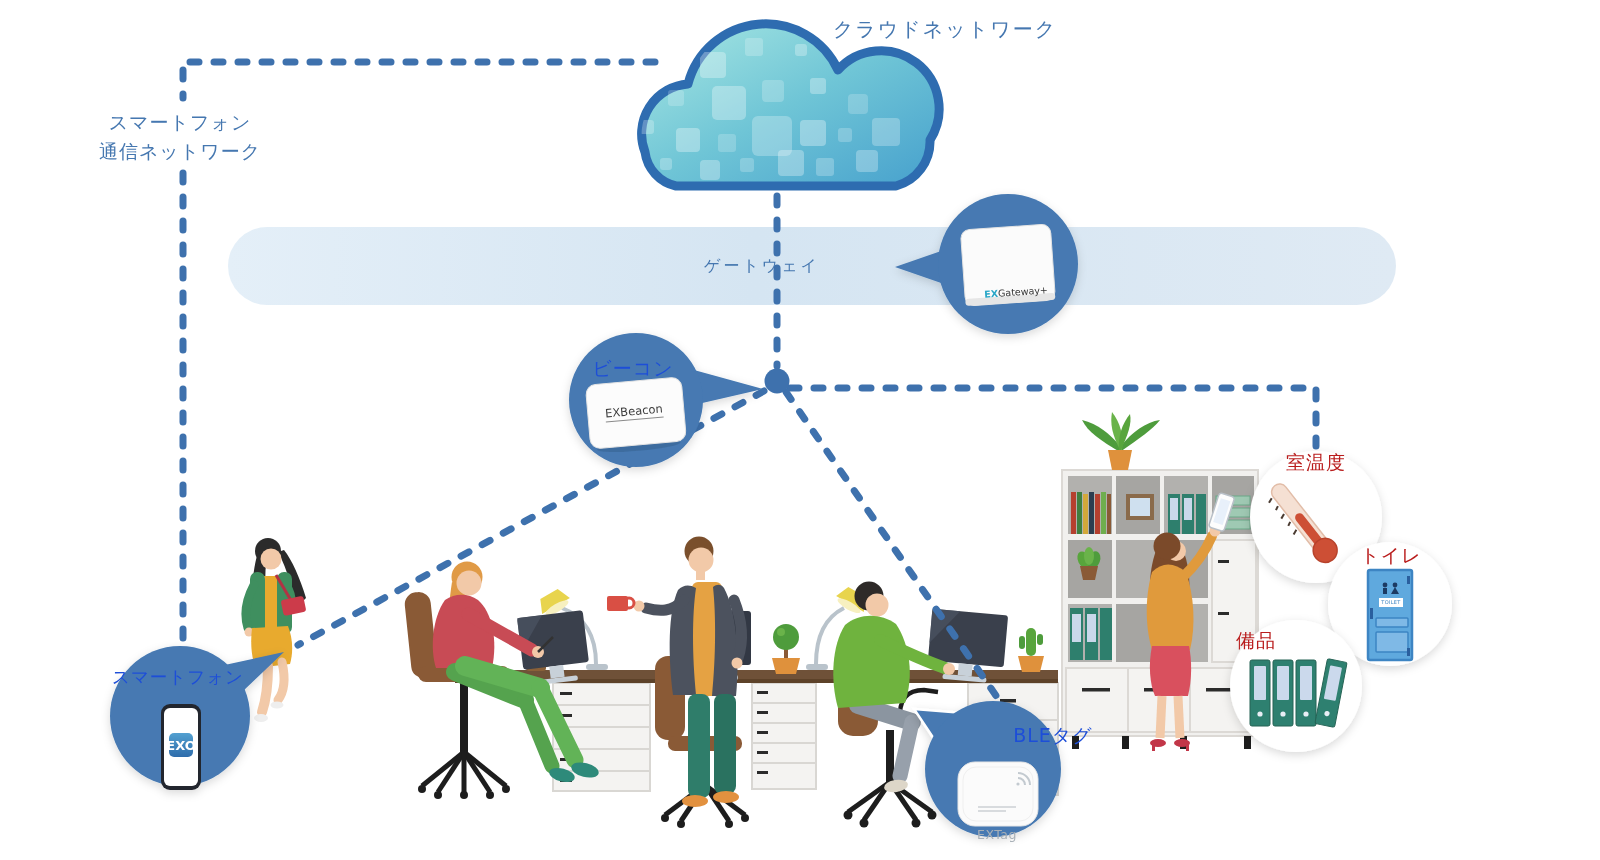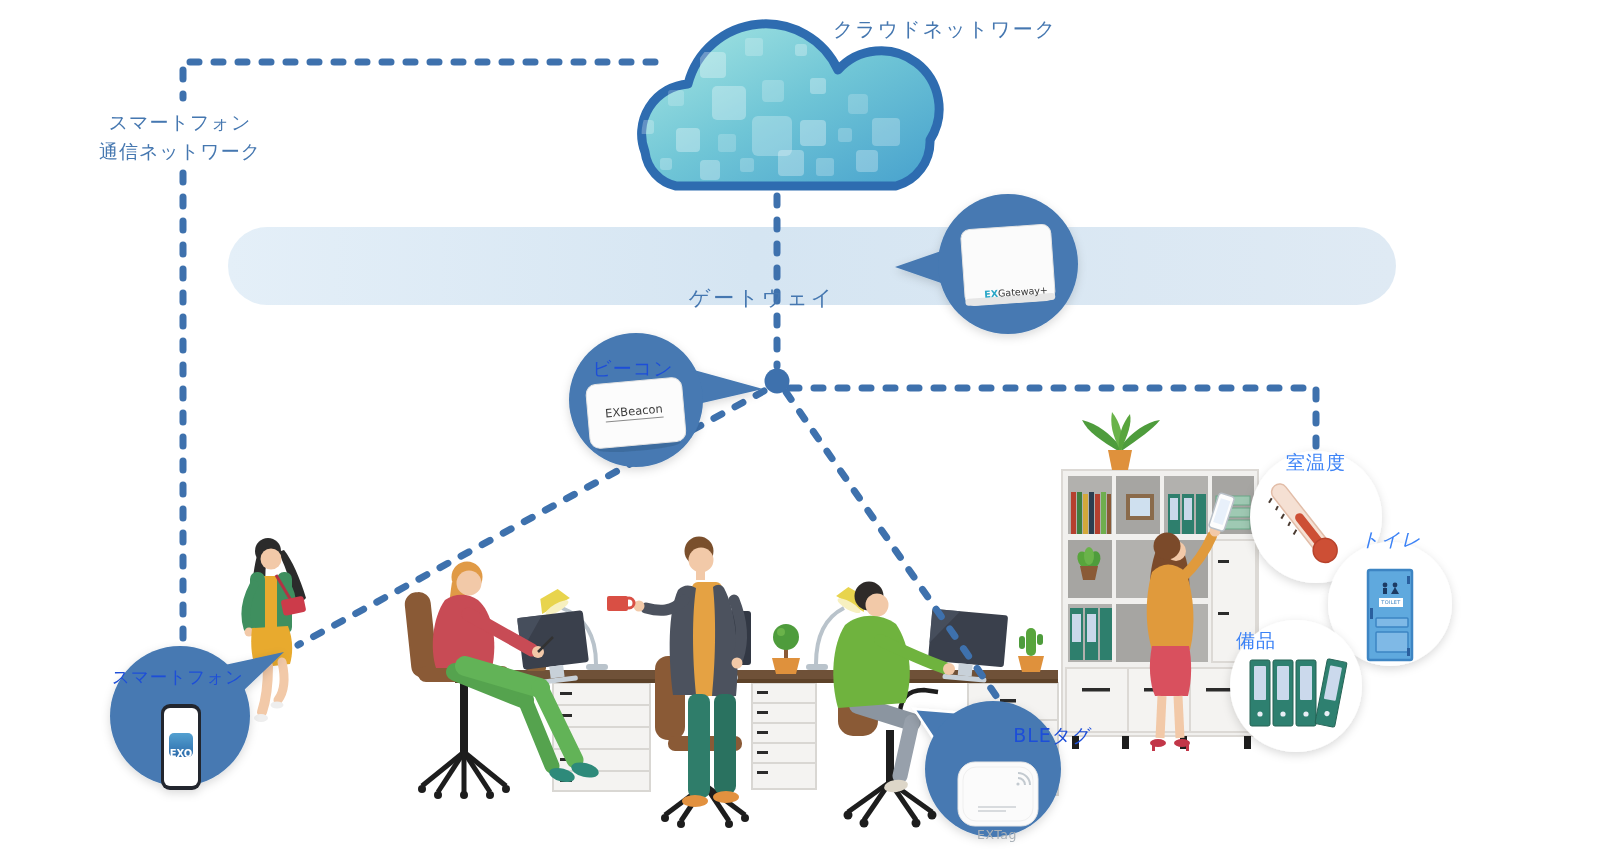--- a/index.html
+++ b/index.html
@@ -3,32 +3,32 @@
 <meta charset="utf-8">
 <style>
   html,body{margin:0;padding:0;background:#fff;}
   #stage{position:relative;width:1600px;height:860px;overflow:hidden;
          font-family:"DejaVu Sans",sans-serif;background:#fff;}
   #art{position:absolute;left:0;top:0;}
   .lbl{position:absolute;transform:translate(-50%,-50%);white-space:nowrap;
        font-family:"DejaVu Sans",sans-serif;}
   .blue{color:#4577b0;}
   .white{color:#1d4ed8;}
-  .dark{color:#3b82f6;}
+  .dark{color:#b91c1c;}
   .cloud-lbl{font-size:20px;letter-spacing:2px;}
   .net-lbl{font-size:19px;letter-spacing:1px;text-align:center;line-height:1.5;}
-  .gw-lbl{font-size:21px;letter-spacing:3px;margin-top:32px;}
+  .gw-lbl{font-size:16px;letter-spacing:3px;}
   .callout-lbl{font-size:19px;letter-spacing:1px;}
   .sensor-lbl{font-size:19px;letter-spacing:1px;}
   .brand{font-size:9.5px;color:#333;}
   .brand .ex{color:#2ba7c7;font-weight:bold;}
   .exbeacon{font-size:11.5px;color:#3e3e3e;border-bottom:1px solid #8a8a8a;
             padding-bottom:1px;transform:translate(-50%,-50%) rotate(-5deg);}
   .exgw{transform:translate(-50%,-50%) rotate(-4deg);}
-  .exo{font-size:10px;font-weight:bold;color:#fff;margin-top:8px;}
+  .exo{font-size:13px;font-weight:bold;color:#fff;}
   .extag{font-size:12.5px;color:#a8b0b7;letter-spacing:.5px;}
   .toiletsign{font-size:5px;color:#3d85c3;letter-spacing:.3px;}
 </style>
 </head>
 <body>
 
 <div id="stage">
 
 <svg id="art" width="1600" height="860" viewBox="0 0 1600 860">
 <defs>
@@ -541,17 +541,17 @@
 <div class="lbl white callout-lbl" style="left:633px;top:369px;">ビーコン</div>
 <div class="lbl exbeacon" style="left:634px;top:412px;">EXBeacon</div>
 
 <div class="lbl white callout-lbl" style="left:178px;top:677px;font-size:17.5px;">スマートフォン</div>
 <div class="lbl exo" style="left:181px;top:745px;">EXO</div>
 
 <div class="lbl white callout-lbl" style="left:1053px;top:736px;">BLEタグ</div>
 <div class="lbl extag" style="left:997px;top:794px;margin-top:40px;">EXTag</div>
 
 <div class="lbl dark sensor-lbl" style="left:1316px;top:463px;">室温度</div>
-<div class="lbl dark sensor-lbl" style="left:1391px;top:540px;font-style:italic;">トイレ</div>
+<div class="lbl dark sensor-lbl" style="left:1391px;top:556px;">トイレ</div>
 <div class="lbl toiletsign" style="left:1391px;top:602px;">TOILET</div>
 <div class="lbl dark sensor-lbl" style="left:1256px;top:641px;">備品</div>
 
 </div>
 
 </body></html>

